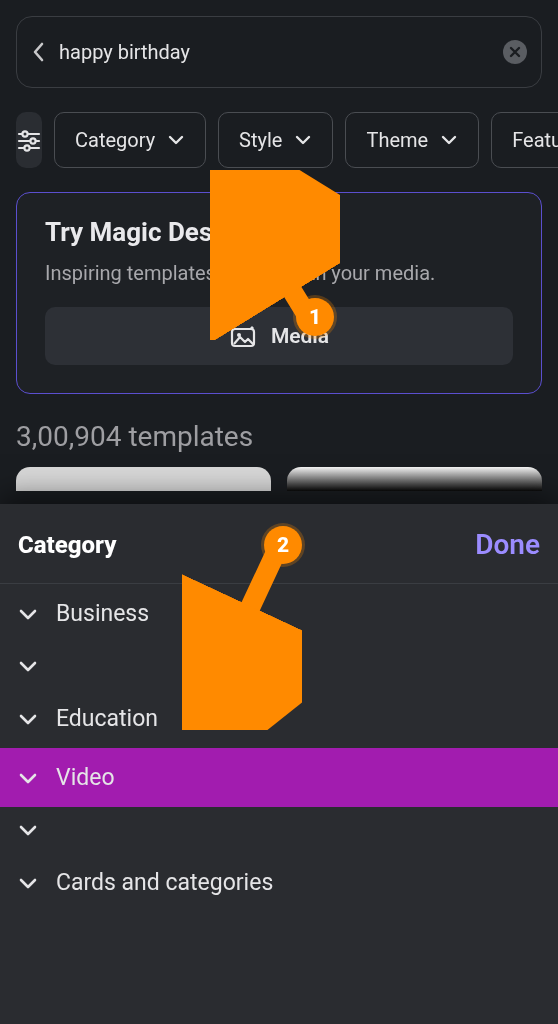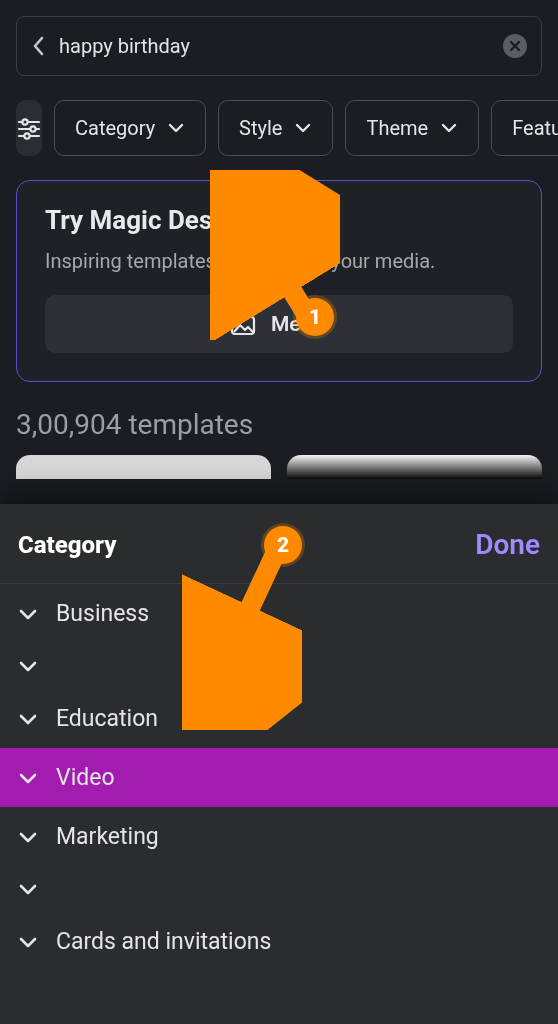--- a/index.html
+++ b/index.html
@@ -1,19 +1,19 @@
 <!DOCTYPE html>
 <html><head>
 <meta charset="utf-8">
 <style>
   * { box-sizing: border-box; margin: 0; padding: 0; font-family: -apple-system, BlinkMacSystemFont, "Segoe UI", Roboto, sans-serif; }
   body { background: #1a1d21; color: #c8c8ca; width: 558px; height: 1024px; overflow: hidden; position: relative; }
 
   .search-wrap { padding: 16px 16px 0 16px; }
-  .search-bar { display: flex; align-items: center; background: transparent; border: 1px solid #3a3d42; border-radius: 8px; height: 60px; padding: 0 14px; gap: 12px; }
+  .search-bar { display: flex; align-items: center; background: transparent; border: 1px solid #3a3d42; border-radius: 16px; height: 72px; padding: 0 14px; gap: 12px; }
   .search-bar .back { color: #c8c8ca; display: flex; }
   .search-bar .query { flex: 1; color: #e5e5e7; font-size: 20px; background: transparent; border: none; outline: none; }
   .search-bar .clear { width: 24px; height: 24px; border-radius: 50%; background: #5a5d62; color: #1a1d21; display: flex; align-items: center; justify-content: center; font-size: 14px; font-weight: bold; }
 
   .filter-row { display: flex; gap: 12px; padding: 24px 16px 0 16px; overflow: hidden; white-space: nowrap; }
   .filter-icon-btn { width: 56px; height: 56px; border: none; background: #2a2d32; border-radius: 10px; display: flex; align-items: center; justify-content: center; color: #e5e5e7; }
   .filter-chip { height: 56px; border: 1px solid #4a4d52; background: transparent; border-radius: 10px; display: flex; align-items: center; gap: 12px; padding: 0 20px; color: #e5e5e7; font-size: 20px; flex-shrink: 0; }
   .filter-chip .chev { display: flex; }
 
   .magic-card { margin: 24px 16px 0 16px; border: 1.5px solid #5b4fcf; border-radius: 14px; padding: 24px 28px 28px 28px; background: #1e2125; }
@@ -172,36 +172,28 @@
           </svg>
         </span>
       <span>Video</span>
     </div>
     <div class="cat-item">
       <span class="chev-down">
           <svg width="20" height="14" viewBox="0 0 20 14">
             <path d="M3 4 L10 11 L17 4" stroke="currentColor" stroke-width="2.6" fill="none" stroke-linecap="round" stroke-linejoin="round"></path>
           </svg>
         </span>
-      <span>Marketing</span>
-    </div>
-    <div class="cat-item">
-      <span class="chev-down">
-          <svg width="20" height="14" viewBox="0 0 20 14">
-            <path d="M3 4 L10 11 L17 4" stroke="currentColor" stroke-width="2.6" fill="none" stroke-linecap="round" stroke-linejoin="round"></path>
-          </svg>
-        </span>
-    </div>
-    <div class="cat-item">
-      <span class="chev-down">
-          <svg width="20" height="14" viewBox="0 0 20 14">
-            <path d="M3 4 L10 11 L17 4" stroke="currentColor" stroke-width="2.6" fill="none" stroke-linecap="round" stroke-linejoin="round"></path>
-          </svg>
-        </span>
-      <span>Cards and invitations</span>
+    </div>
+    <div class="cat-item">
+      <span class="chev-down">
+          <svg width="20" height="14" viewBox="0 0 20 14">
+            <path d="M3 4 L10 11 L17 4" stroke="currentColor" stroke-width="2.6" fill="none" stroke-linecap="round" stroke-linejoin="round"></path>
+          </svg>
+        </span>
+      <span>Cards and categories</span>
     </div>
   </div>
 </div>
 
 <svg class="arrow" style="left:210px; top:170px;" width="130" height="170" viewBox="0 0 130 170">
   <defs>
     <marker id="ah1" markerWidth="16" markerHeight="16" refX="6" refY="6" orient="auto">
       <path d="M0 0 L12 6 L0 12 Z" fill="#ff8a00"></path>
     </marker>
   </defs>

